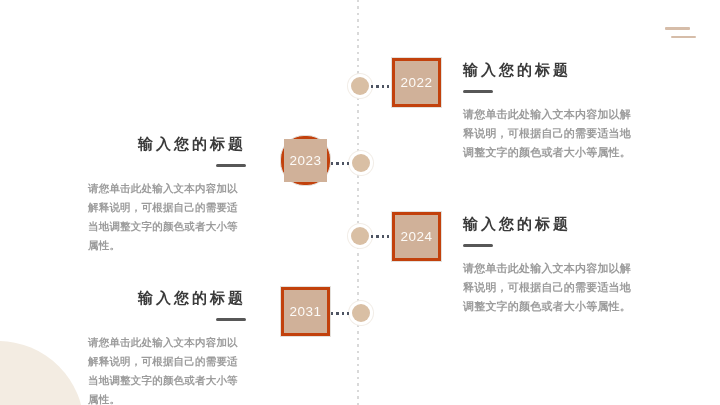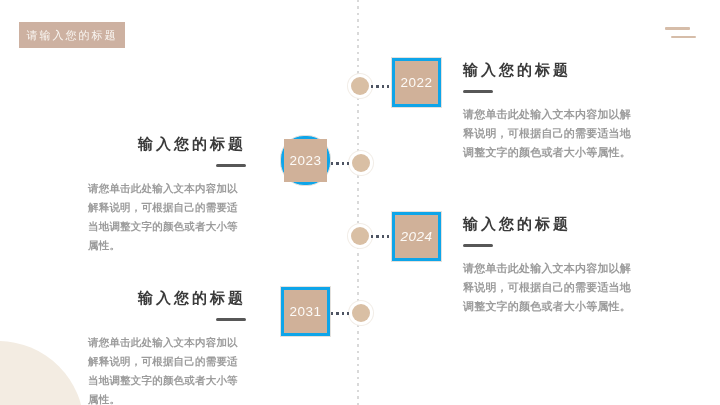--- a/index.html
+++ b/index.html
@@ -44,21 +44,21 @@
   }
   
   .connector {
     position: absolute; height: 3px; width: 19px;
     background: repeating-linear-gradient(to right,
       #4e5462 0px, #4e5462 2.2px, transparent 2.2px, transparent 5.4px);
   }
   
   .yearbox {
     position: absolute; width: 51px; height: 51px;
-    background: #0ea5e9; border: 1px solid #e4e1dd; padding: 3px;
+    background: #c2410c; border: 1px solid #e4e1dd; padding: 3px;
   }
   .yearbox .fill {
     width: 100%; height: 100%; background: #d0b199;
     display: flex; align-items: center; justify-content: center;
     color: #fdfbf8; font-size: 13.5px; letter-spacing: 0.5px;
   }
 
   
   .content { position: absolute; }
   .content .title {
@@ -80,40 +80,37 @@
   .content.left-side .body { font-size: 10.5px; }
 
   
   .n0 { left: 351px; top: 77px; }   .c0 { left: 371px; top: 84.5px; }
   .y0 { left: 391px; top: 57px; }   .t0 { left: 463px; top: 61px; }
 
   .n1 { left: 352px; top: 154px; }  .c1 { left: 331px; top: 161.5px; }
   .y1 { left: 280px; top: 135px; border-radius: 24px; }  .t1 { left: 88px;  top: 135px; }
 
   .n2 { left: 351px; top: 227px; }  .c2 { left: 371px; top: 234.5px; }
-  .y2 { left: 391px; top: 211px; font-style: italic; }  .t2 { left: 463px; top: 215px; }
+  .y2 { left: 391px; top: 211px; }  .t2 { left: 463px; top: 215px; }
 
   .n3 { left: 352px; top: 304px; }  .c3 { left: 331px; top: 311.5px; }
   .y3 { left: 280px; top: 286px; }  .t3 { left: 88px;  top: 289px; }
 
   
   .decor-circle {
     position: absolute; left: -88px; top: 341px;
     width: 172px; height: 172px; border-radius: 50%;
     background: #f3ece2;
   }
 </style>
 </head>
 <body>
 
 <div class="slide">
 
-  <div class="header-box">
-    <span>请输入您的标题</span>
-  </div>
 
   <div class="menu-icon">
     <div class="menu-bar b1"></div>
     <div class="menu-bar b2"></div>
   </div>
 
   <div class="axis"></div>
 
   <div class="node n0"></div>
   <div class="connector c0"></div>

